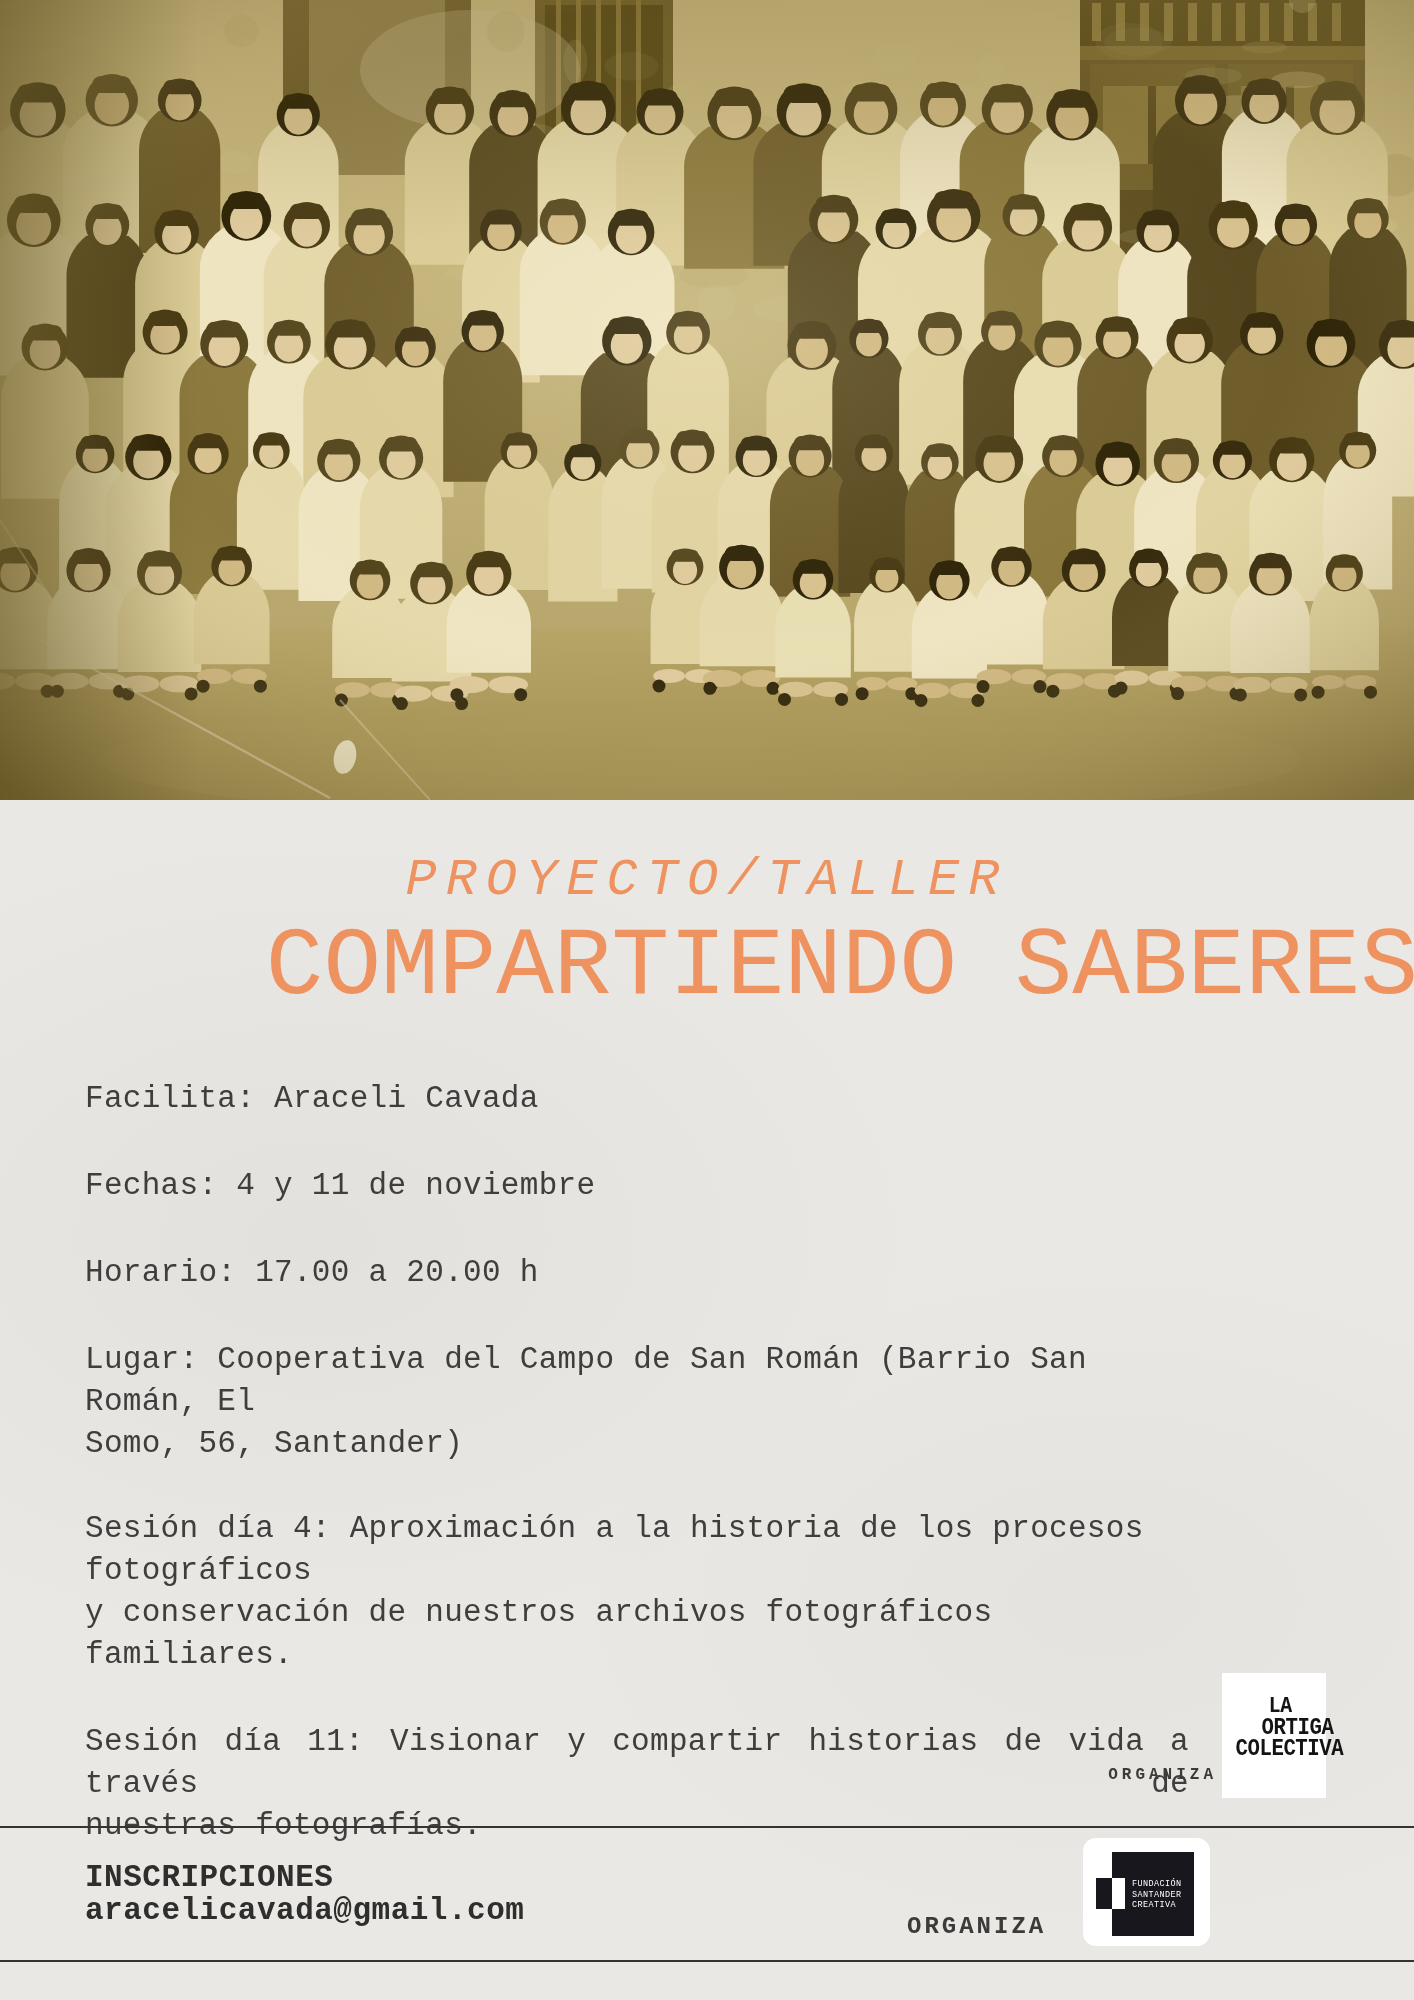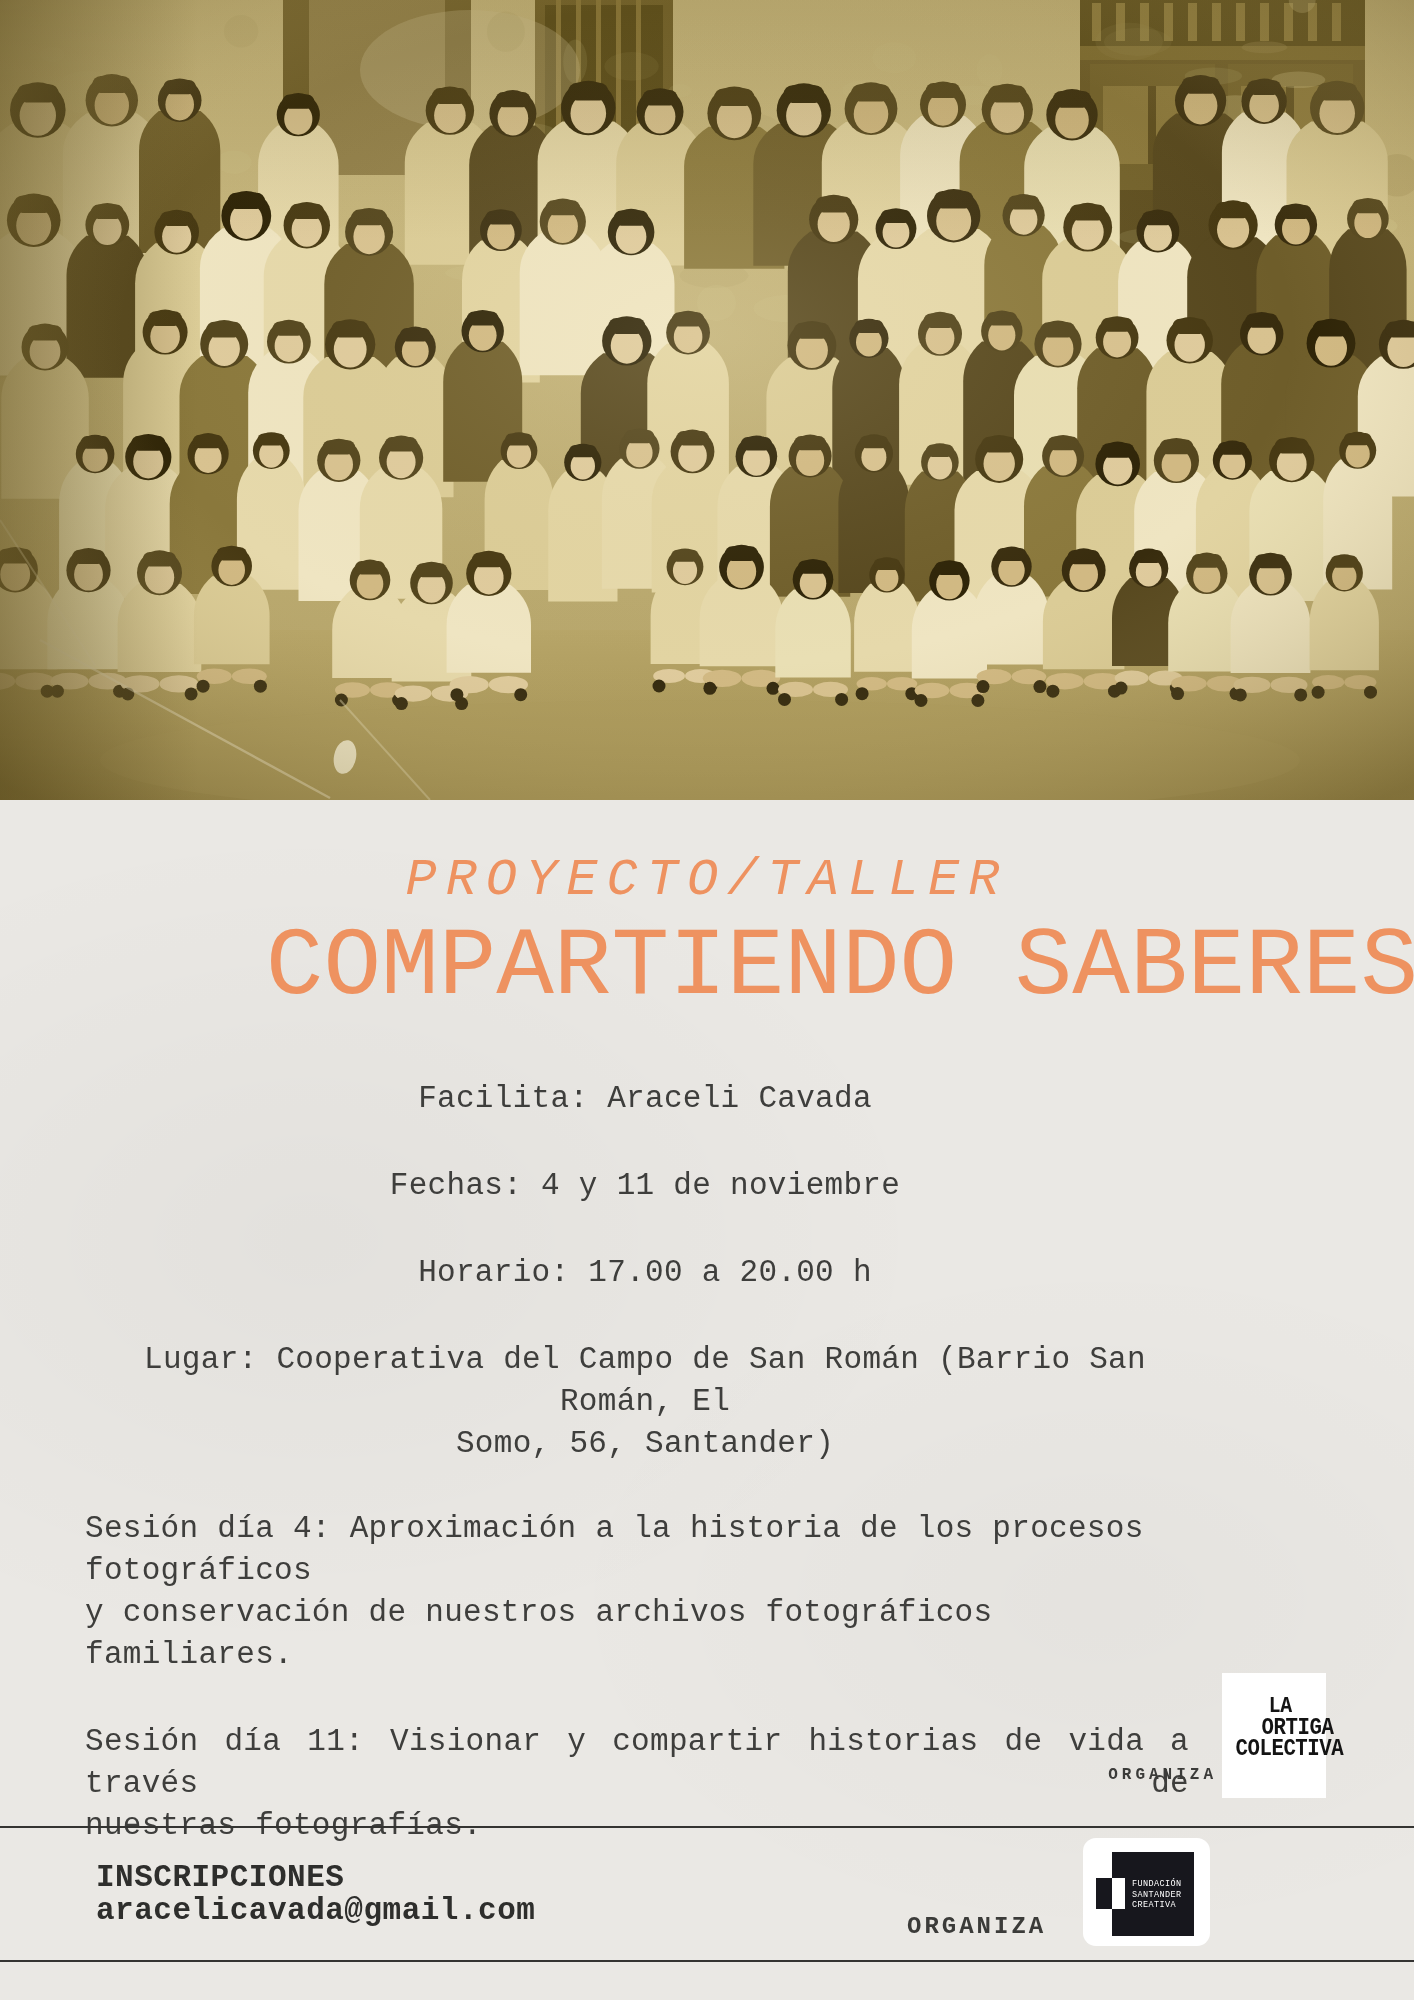--- a/index.html
+++ b/index.html
@@ -20,21 +20,21 @@
     font-style:italic;font-size:52px;font-weight:400;letter-spacing:9px;
     color:#ee9260;white-space:nowrap;
   }
   .title{
     position:absolute;top:916px;left:0;width:100%;margin:4px;text-align:right;
     font-size:96px;font-weight:400;letter-spacing:0px;line-height:1;
     color:#ee9260;white-space:nowrap;
   }
 
   .info{position:absolute;left:85px;top:1078px;width:1120px;
-    font-size:31px;line-height:42px;letter-spacing:0.3px;color:#3e3e3c;text-align:center;}
+    font-size:31px;line-height:42px;letter-spacing:0.3px;color:#3e3e3c;}
   .info p{margin:0 0 45px 0;}
   .sessions{position:absolute;left:85px;top:1508px;width:1120px;
     font-size:31px;line-height:42px;letter-spacing:0.3px;color:#3e3e3c;}
   .sessions p{margin:0 16px 45px 0;}
   .line{display:block;}
   .justify-full{text-align:justify;text-align-last:justify;}
 
   .organiza-label{position:absolute;right:197px;top:1766px;
     font-size:16px;font-weight:bold;letter-spacing:4px;color:#3b3b39;}
 
@@ -43,21 +43,21 @@
     transform:scaleX(0.9);transform-origin:0 0;letter-spacing:-0.5px;}
   .ortiga-l1{font-size:22px;margin-left:52px;}
   .ortiga-l2{font-size:23px;margin-left:44px;}
   .ortiga-l3{font-size:23px;margin-left:15px;}
 
   .rule{position:absolute;left:0;width:1414px;height:0;border-top:2px solid #343432;}
   .rule-top{top:1826px;}
   .rule-bottom{top:1960px;}
 
   .inscripciones{position:absolute;left:85px;top:1861px;
-    font-size:31px;font-weight:bold;line-height:33px;letter-spacing:0.5px;color:#2e2e2c;margin-left:11px;}
+    font-size:31px;font-weight:bold;line-height:33px;letter-spacing:0.5px;color:#2e2e2c;}
   .financia-label{position:absolute;left:907px;top:1913px;
     font-size:24px;font-weight:bold;letter-spacing:3px;color:#3b3b39;}
 
   .fsc-logo{position:absolute;left:1083px;top:1838px;width:127px;height:108px;background:#ffffff;border-radius:13px;}
   .fsc-black{position:absolute;left:29px;top:14px;width:82px;height:84px;background:#17171d;}
   .fsc-tab{position:absolute;left:13px;top:40px;width:16px;height:31px;background:#17171d;}
   .fsc-notch{position:absolute;left:29px;top:40px;width:13px;height:31px;background:#ffffff;}
   .fsc-text{position:absolute;left:49px;top:41px;color:#ffffff;
     font-size:8.5px;line-height:10.5px;letter-spacing:0.4px;font-weight:normal;}
 </style>

